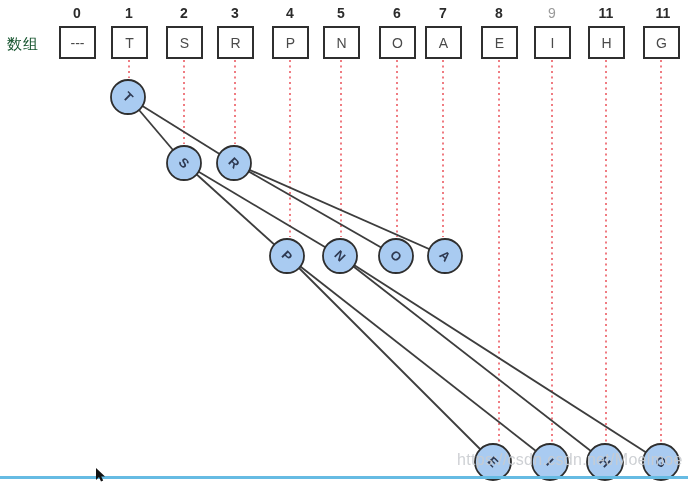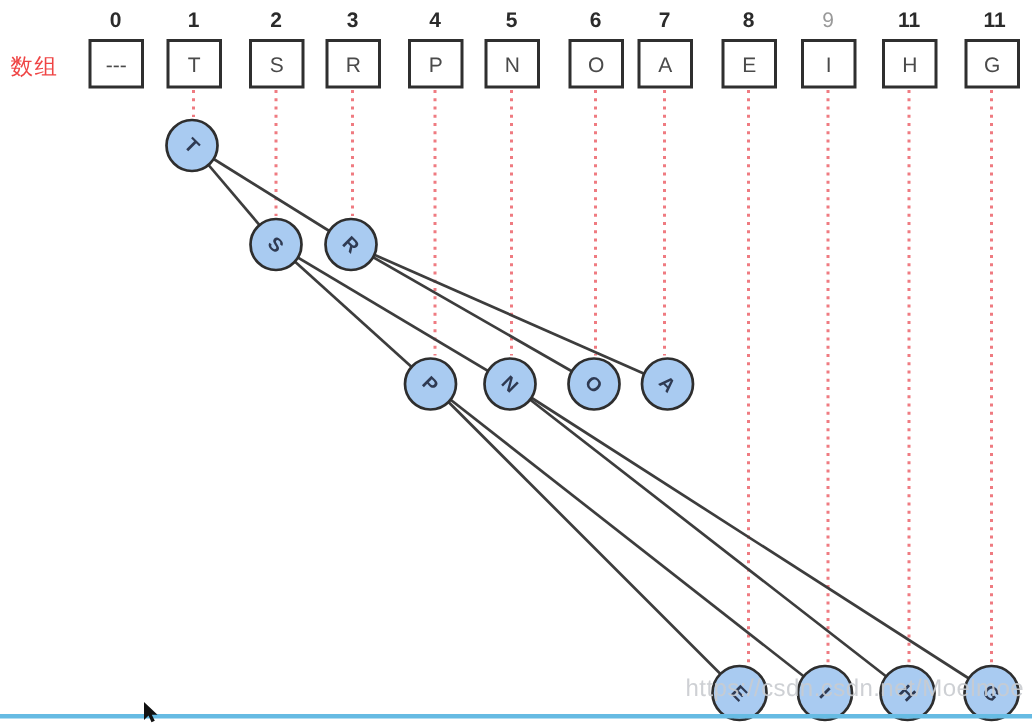--- a/index.html
+++ b/index.html
@@ -3,21 +3,21 @@
 <meta charset="utf-8">
 <style>
   html,body { margin:0; padding:0; background:#fff; }
   .stage {
     position:relative; width:688px; height:482px;
     background:#ffffff; overflow:hidden;
     font-family:"Liberation Sans", sans-serif;
   }
   .array-label {
     position:absolute; left:7px; top:35px;
-    font-size:15px; color:#ef4444; letter-spacing:1px;
+    font-size:15px; color:#14532d; letter-spacing:1px;
   }
   .idx {
     position:absolute; top:5px; width:38px; text-align:center;
     font-size:14px; font-weight:700; color:var(--index-text,#2b2b2b);
   }
   .idx.muted { color:var(--index-muted,#999999); font-weight:400; }
   .cell {
     position:absolute; top:26px; width:33px; height:29px;
     border:2px solid var(--box-border,#2f2f2f); background:#ffffff;
     display:flex; align-items:center; justify-content:center;

